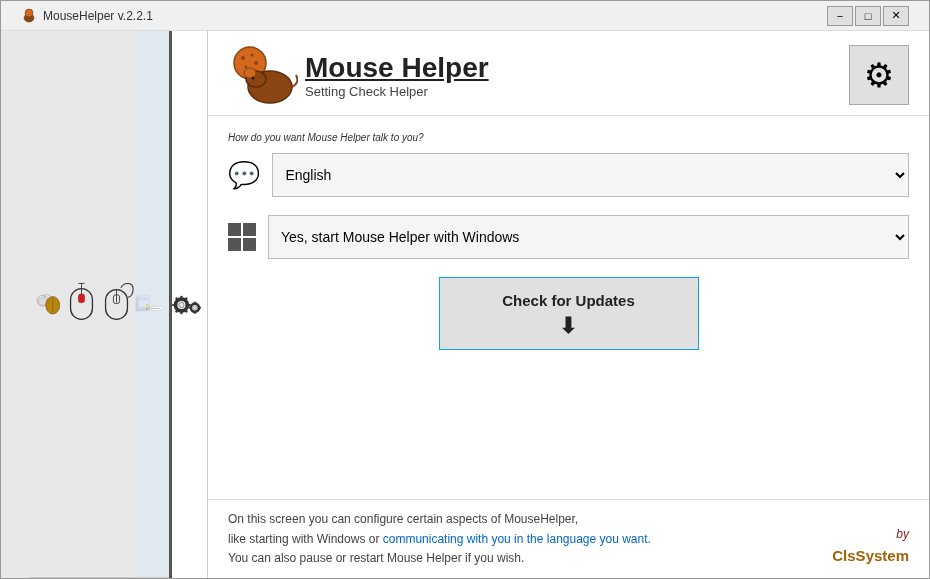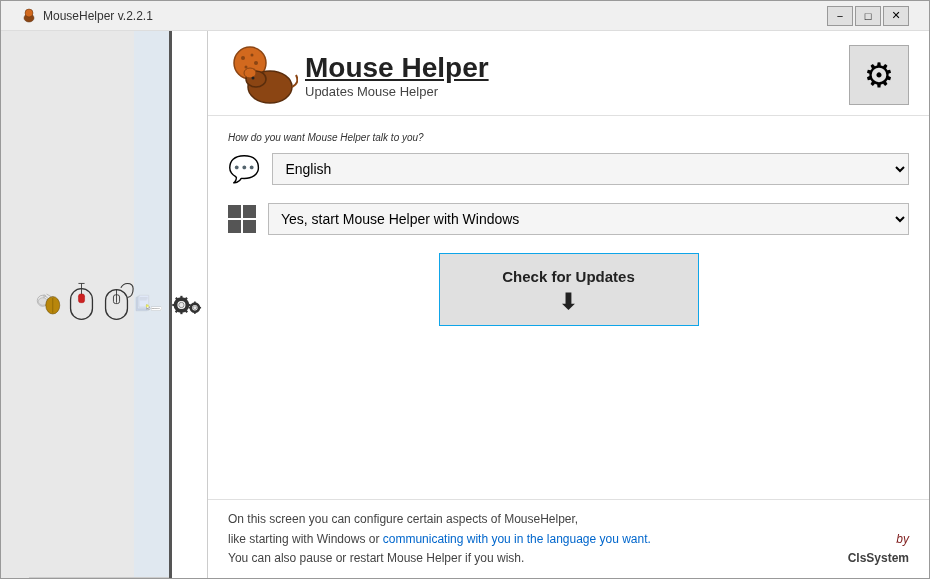--- a/index.html
+++ b/index.html
@@ -96,21 +96,21 @@
     }
 
     .dropdown-row {
       display: flex;
       align-items: center;
       gap: 12px;
       margin-bottom: 18px;
     }
     .dropdown-select {
       flex: 1;
-      height: 32px;
+      height: 44px;
       font-size: 14px;
       padding: 0 8px;
       background: #f5f5f5;
       border: 1px solid #bbb;
       appearance: auto;
       cursor: pointer;
     }
 
     .check-updates-btn {
       display: block;
@@ -135,21 +135,21 @@
       color: #444;
       line-height: 1.6;
       display: flex;
       justify-content: space-between;
       align-items: flex-end;
     }
     .footer-text { max-width: 580px; }
     .footer-link { color: #0066cc; text-decoration: none; }
     .footer-brand { font-size: 12px; text-align: right; }
     .footer-brand .by { color: #7f1d1d; font-style: italic; text-align: center; }
-    .footer-brand .cls { color: #404040; font-weight: bold; font-size: 12px; }
+    .footer-brand .cls { color: #a16207; font-weight: bold; font-size: 15px; }
 
     
     svg { display: block; }
 
     .speech-bubble { font-size: 26px; }
 
     .windows-icon {
       display: grid;
       grid-template-columns: 1fr 1fr;
       gap: 2px;
@@ -295,21 +295,21 @@
           <ellipse cx="28" cy="34" rx="10" ry="8" fill="#8B4513" stroke="#5a2d0c" stroke-width="1.5"></ellipse>
 
           <ellipse cx="22" cy="28" rx="6" ry="5" fill="#d2691e" stroke="#8B4513" stroke-width="1"></ellipse>
 
           <circle cx="25" cy="33" r="1.5" fill="#222"></circle>
 
           <path d="M64 42 Q72 38 68 30" fill="none" stroke="#8B4513" stroke-width="2"></path>
         </svg>
         <div class="header-text">
           <h1>Mouse Helper</h1>
-          <p>Updates Mouse Helper</p>
+          <p>Setting Check Helper</p>
         </div>
         <button class="settings-btn-top">
           <span style="font-size:34px;">⚙</span>
         </button>
       </div>
 
       <div class="content-body">
 
         <p class="section-label">How do you want Mouse Helper talk to you?</p>
         <div class="dropdown-row">

